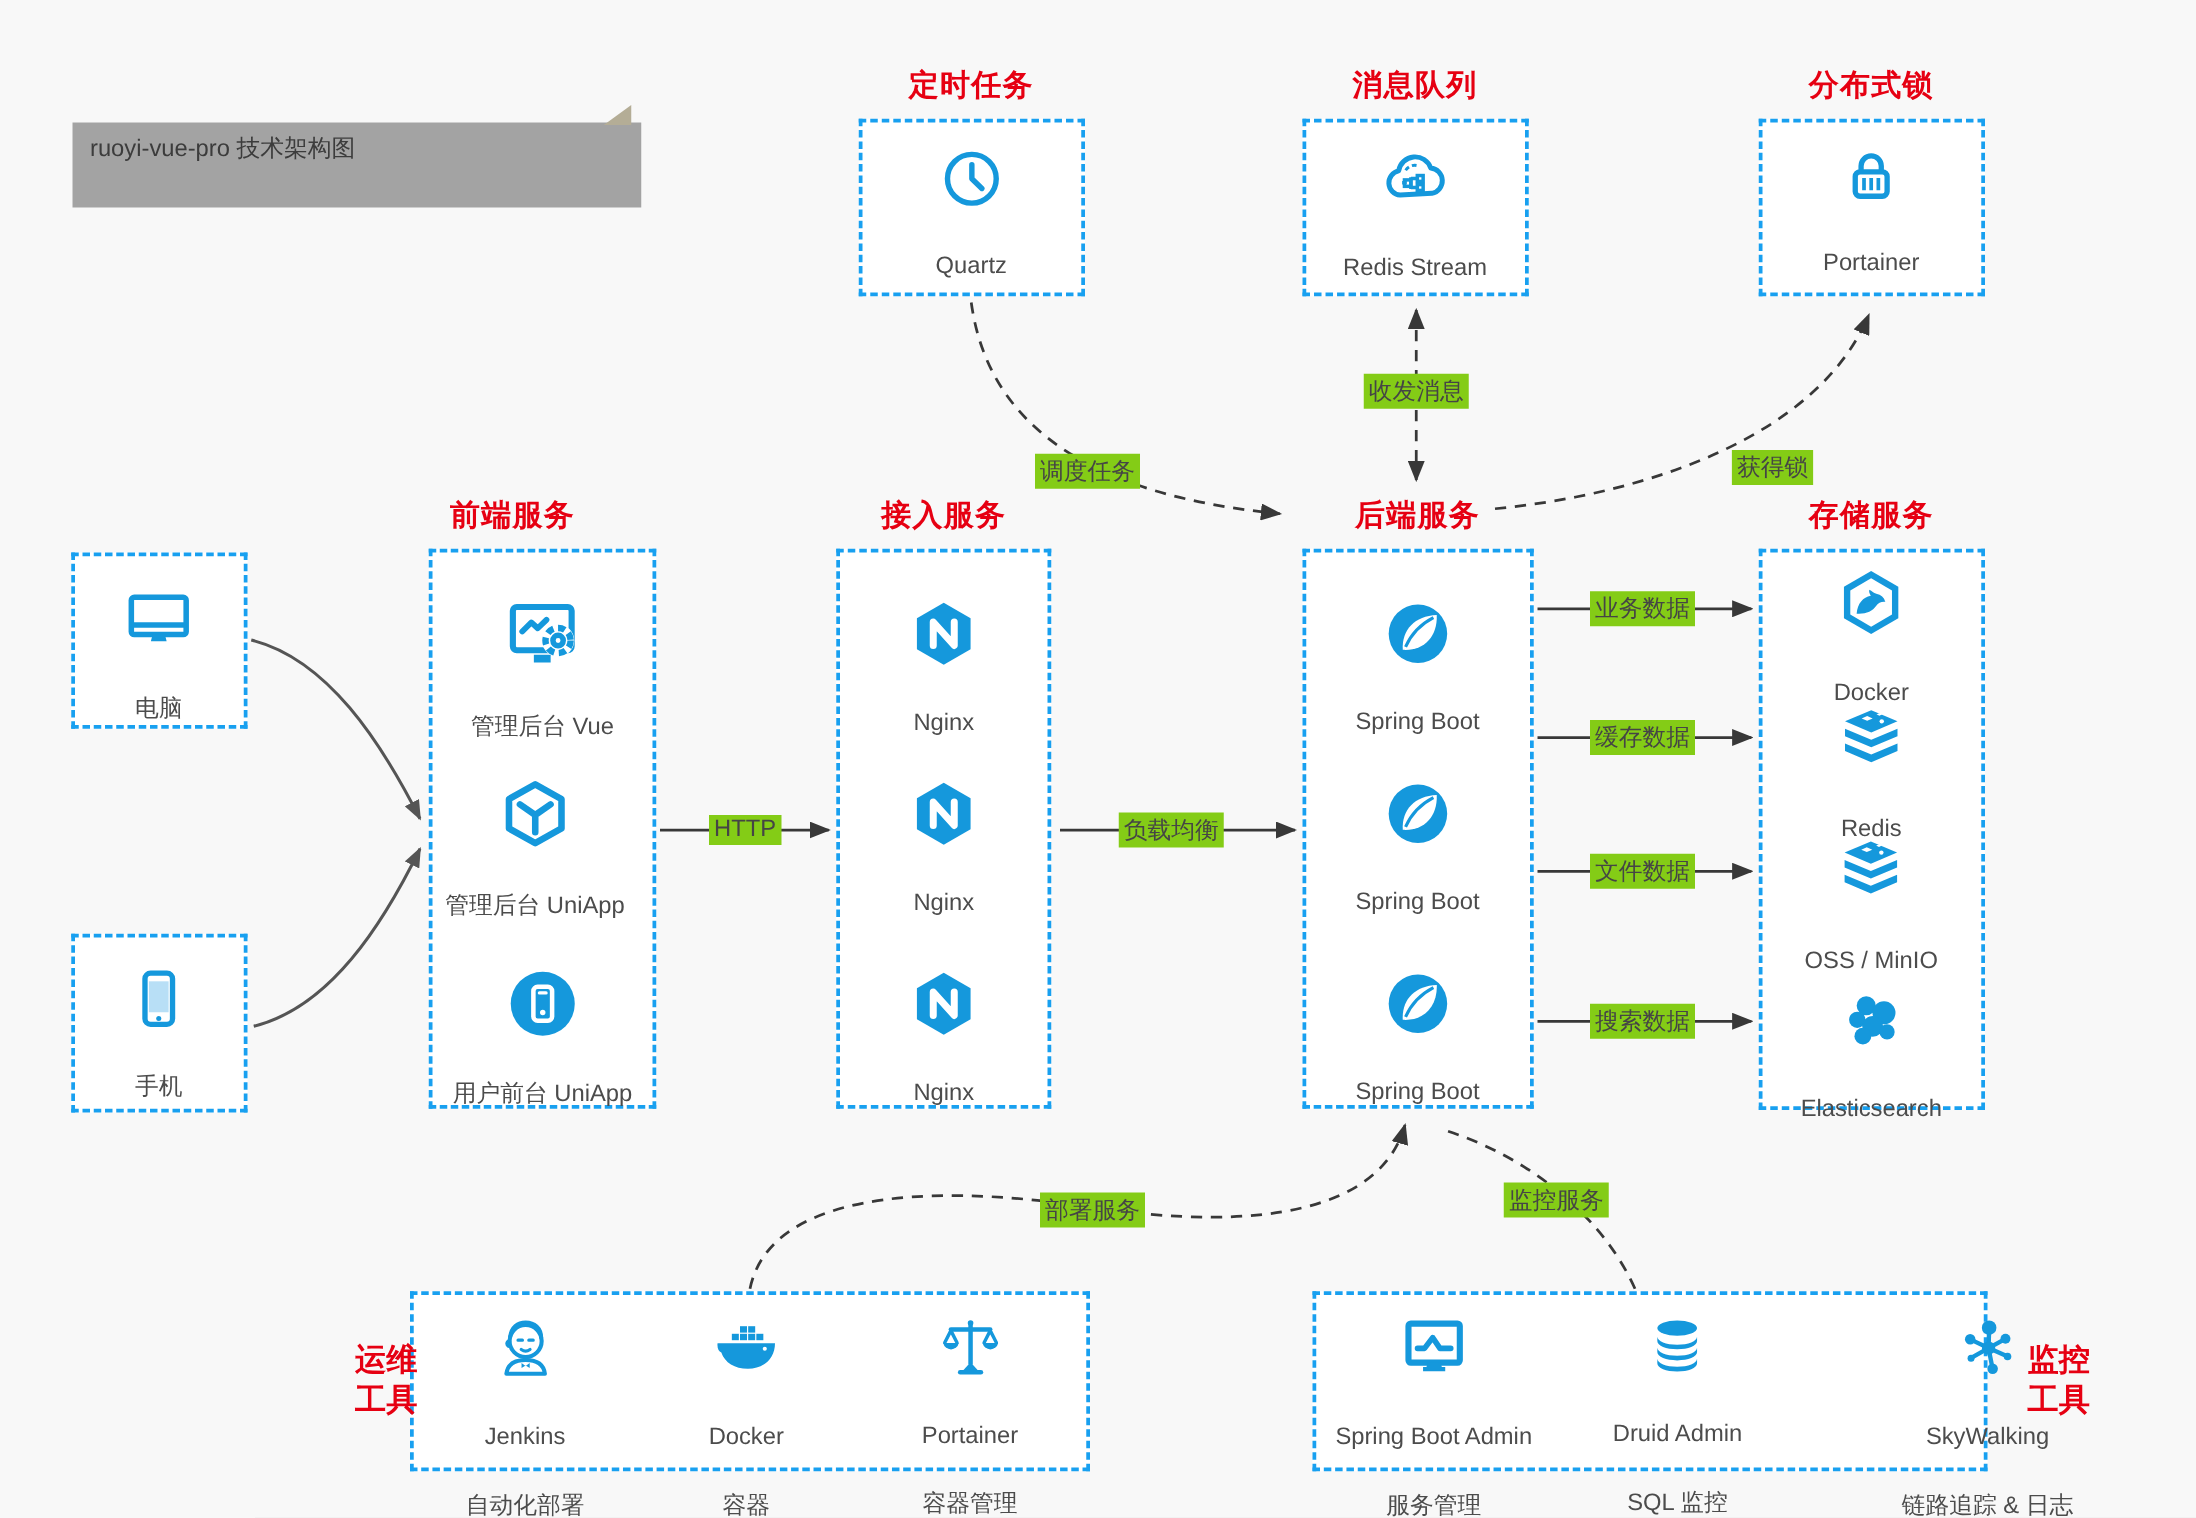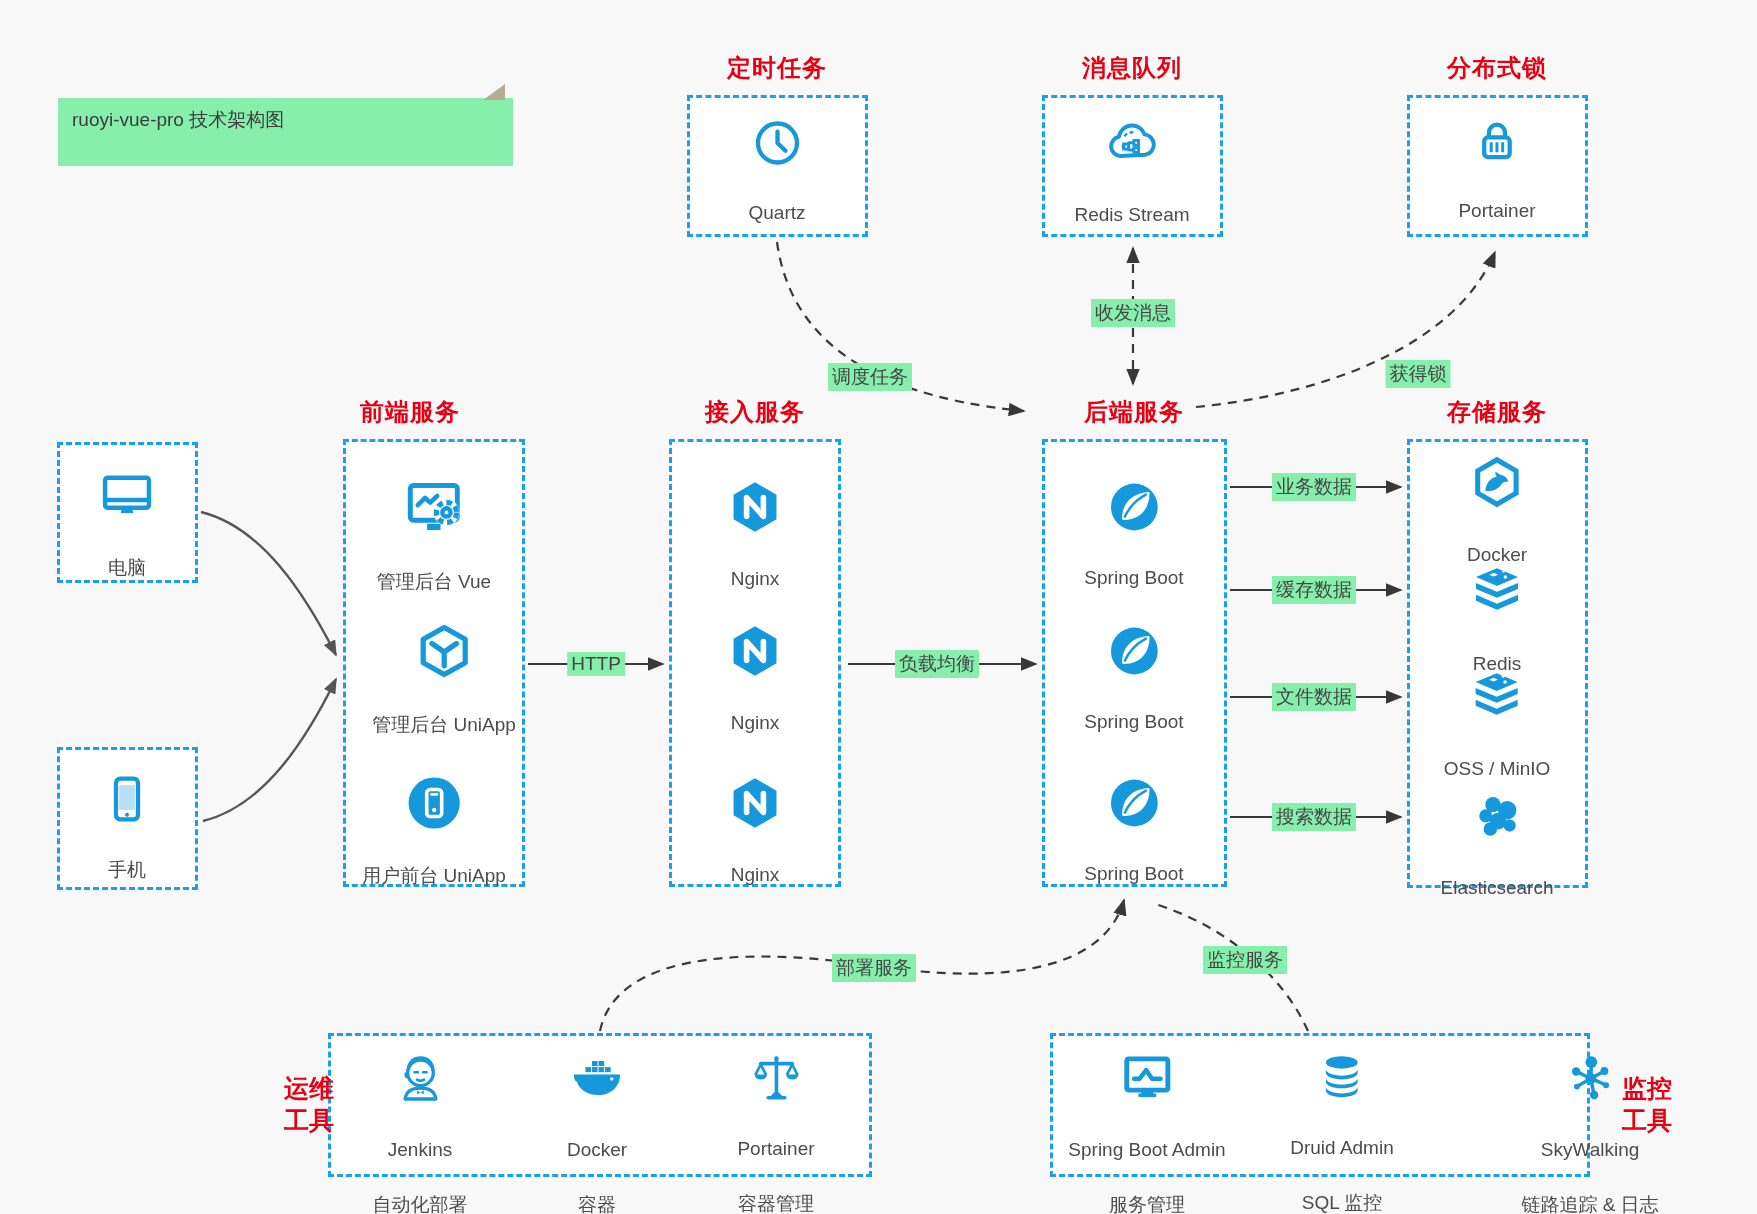--- a/index.html
+++ b/index.html
@@ -9,23 +9,23 @@
   .edges{position:absolute;left:0;top:0;z-index:2;pointer-events:none;}
   .gtitle{position:absolute;transform:translateX(-50%);color:#e60012;font-size:24px;font-weight:700;
           letter-spacing:1px;white-space:nowrap;z-index:3;}
   .side-title{position:absolute;transform:translateX(-50%);color:#e60012;font-size:25px;font-weight:700;
           text-align:center;line-height:1.28;white-space:nowrap;z-index:3;margin-left:16px;}
   .item{position:absolute;transform:translateX(-50%);display:flex;flex-direction:column;align-items:center;z-index:3;gap:28px;}
   .item .icon{color:#1598dc;}
   .item .icon svg{display:block;}
   .item .label,.item .desc{margin-top:6px;font-size:19px;color:#4c4c4c;line-height:1.05;white-space:nowrap;text-align:center;}
   .item .desc{margin-top:7px;}
-  .elabel{position:absolute;transform:translate(-50%,-50%);font-size:19px;color:#454545;background:#86efac;
+  .elabel{position:absolute;transform:translate(-50%,-50%);font-size:19px;color:#454545;background:#84cc16;
           padding:1px 4px;white-space:nowrap;z-index:4;}
-  .note{position:absolute;left:58px;top:98px;width:455px;height:68px;background:#86efac;z-index:3;
+  .note{position:absolute;left:58px;top:98px;width:455px;height:68px;background:#a3a3a3;z-index:3;
         box-sizing:border-box;padding:9px 0 0 14px;font-size:19px;line-height:1.42;color:#3c3c3c;}
   .note .fold{position:absolute;top:-14px;right:8px;width:0;height:0;border-style:solid;
         border-width:0 0 16px 22px;border-color:transparent transparent #b4ad96 transparent;}
 </style>
 </head>
 <body>
 
 <div class="stage">
 
   <svg class="edges" width="1757" height="1214" viewBox="0 0 1757 1214">
@@ -153,21 +153,21 @@
         <path d="M5.8 11.3 L8.6 8.5 L10.6 10.3 L13.3 7.7" stroke-width="1.8" stroke-linecap="round" stroke-linejoin="round"></path>
         <path d="M9.4 19.7 H14.6" stroke-width="2.4"></path>
         <circle cx="16.9" cy="14.1" r="5" fill="#fff" stroke="none"></circle>
         <circle cx="16.9" cy="14.1" r="3.9" stroke-width="2" stroke-dasharray="2.2 1.45"></circle>
         <circle cx="16.9" cy="14.1" r="1.6" stroke-width="1.7"></circle>
       </svg>
     </span>
     <span class="label">管理后台 Vue</span>
   </div>
 
-  <div class="item" style="left:444px;top:621px">
+  <div class="item" style="left:428px;top:621px">
     <span class="icon">
       <svg width="60" height="60" viewBox="0 0 24 24" stroke="currentColor" fill="none" stroke-linejoin="round" stroke-linecap="round">
         <path d="M12 2.6 L20.4 7.3 V16.7 L12 21.4 L3.6 16.7 V7.3 Z" stroke-width="2.1"></path>
         <path d="M12 12.4 V17.9 M12 12.4 L7.1 9 M12 12.4 L16.9 9" stroke-width="2.1"></path>
       </svg>
     </span>
     <span class="label">管理后台 UniApp</span>
   </div>
 
   <div class="item" style="left:434px;top:774px">

